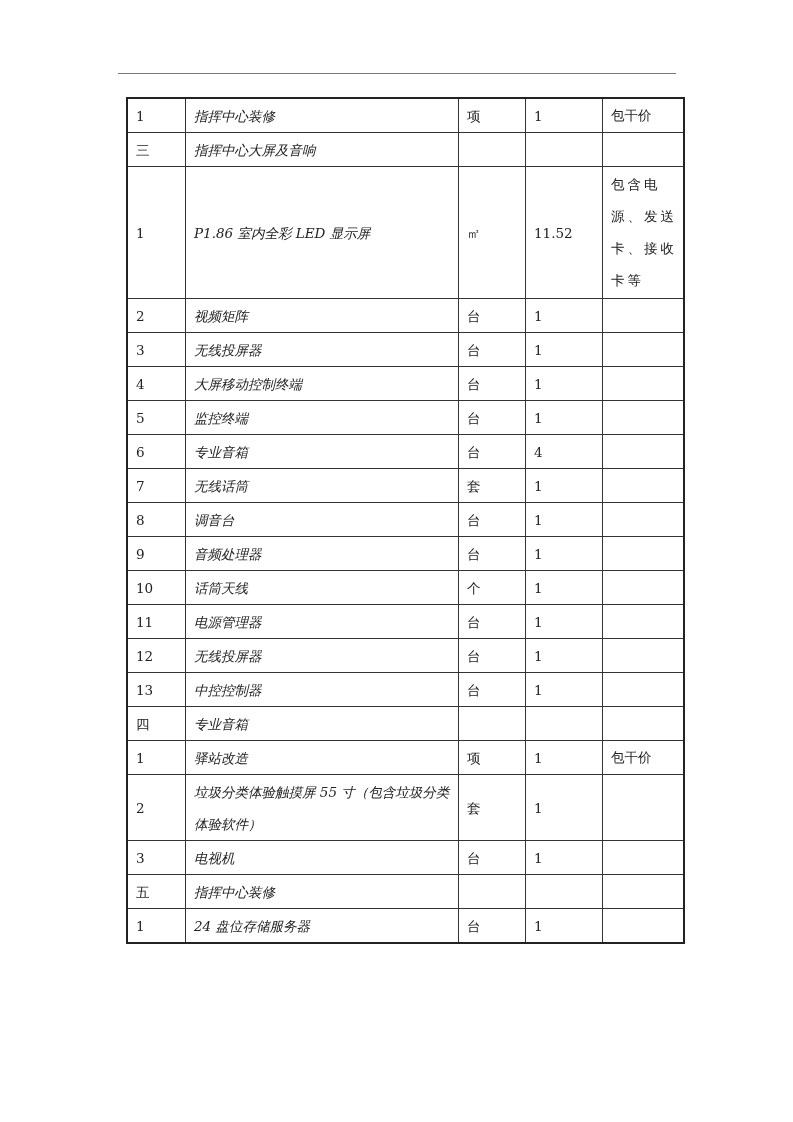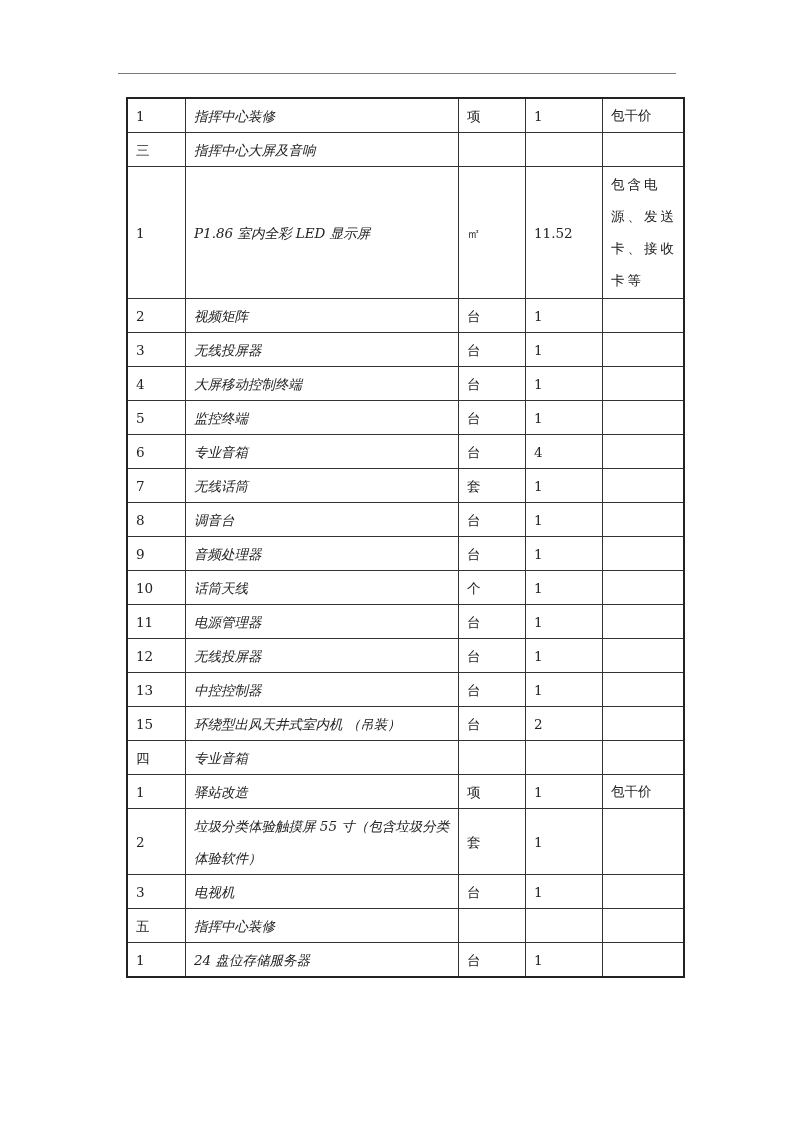--- a/index.html
+++ b/index.html
@@ -127,27 +127,20 @@
       <td class="c-note"></td>
     </tr>
     <tr>
       <td class="c-no">13</td>
       <td class="c-name">中控控制器</td>
       <td class="c-unit">台</td>
       <td class="c-qty">1</td>
       <td class="c-note"></td>
     </tr>
     <tr>
-      <td class="c-no">15</td>
-      <td class="c-name">环绕型出风天井式室内机 （吊装）</td>
-      <td class="c-unit">台</td>
-      <td class="c-qty">2</td>
-      <td class="c-note"></td>
-    </tr>
-    <tr>
       <td class="c-no">四</td>
       <td class="c-name">专业音箱</td>
       <td class="c-unit"></td>
       <td class="c-qty"></td>
       <td class="c-note"></td>
     </tr>
     <tr>
       <td class="c-no">1</td>
       <td class="c-name">驿站改造</td>
       <td class="c-unit">项</td>

